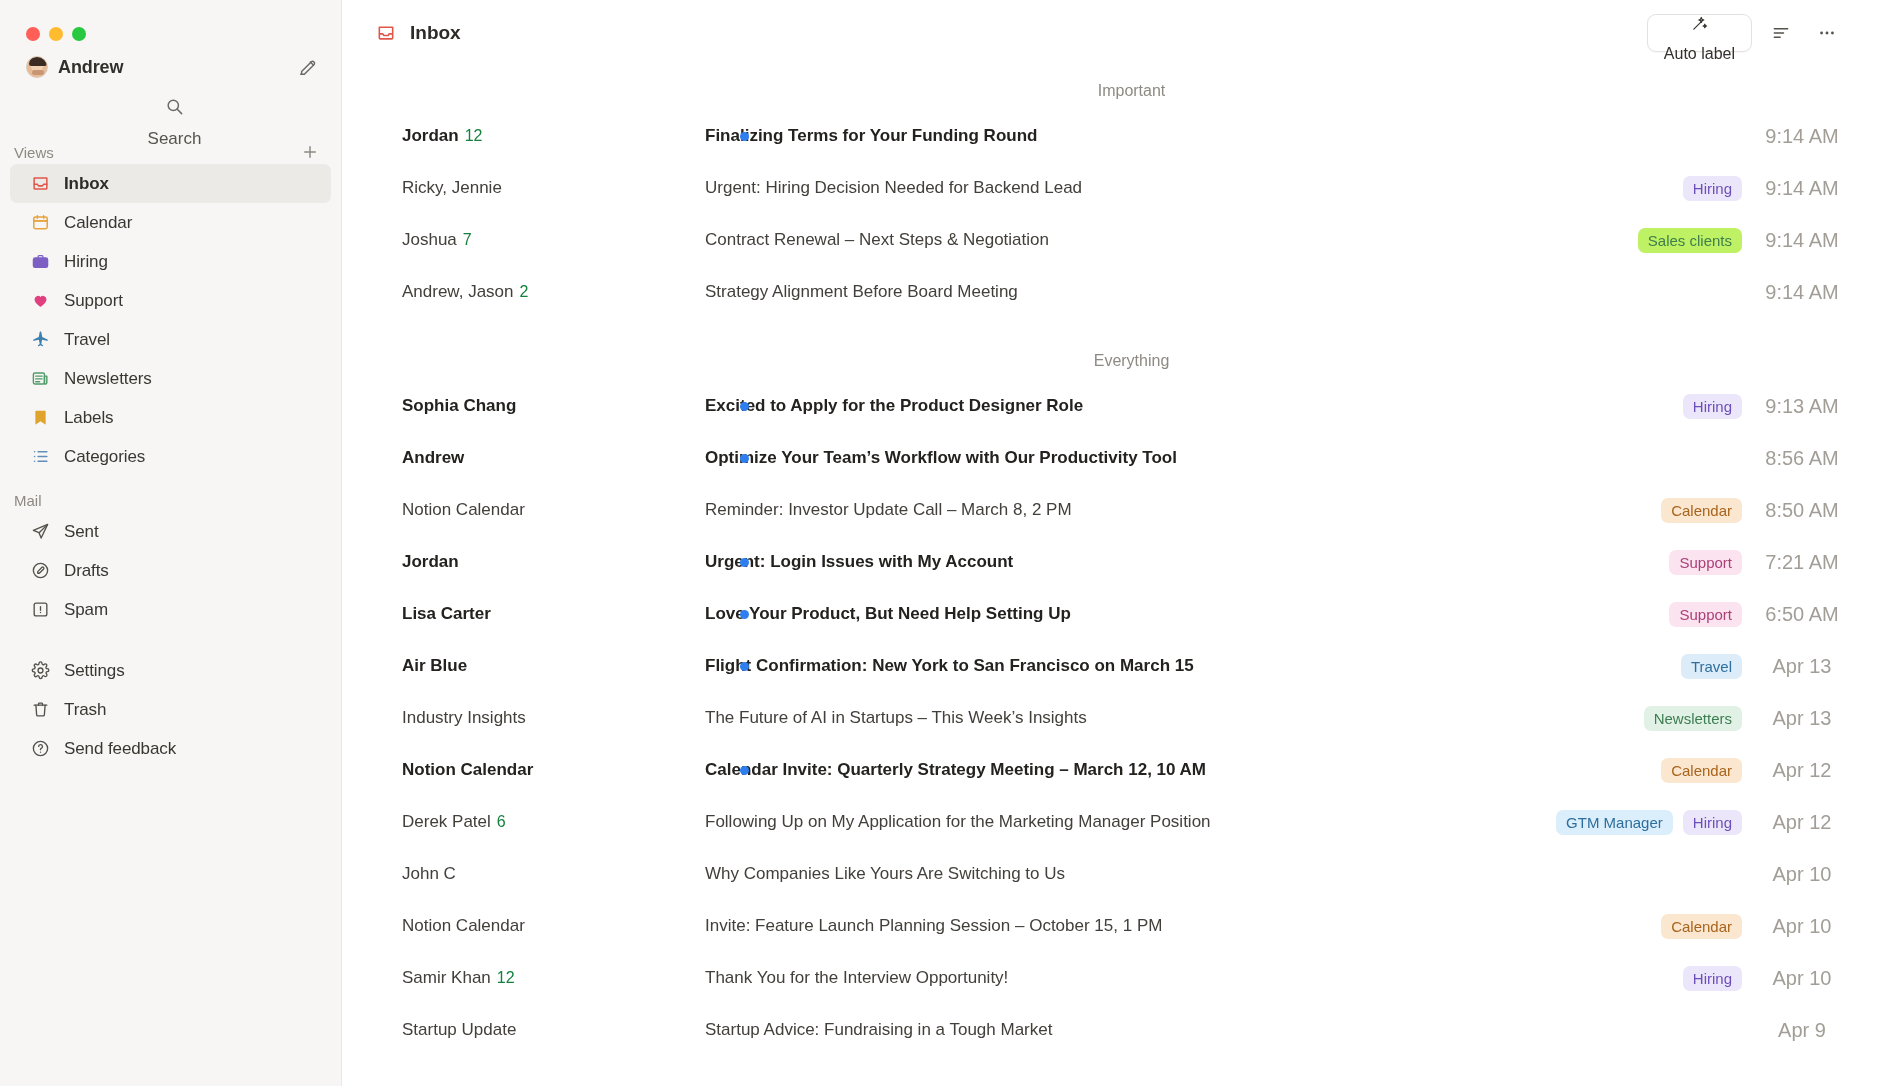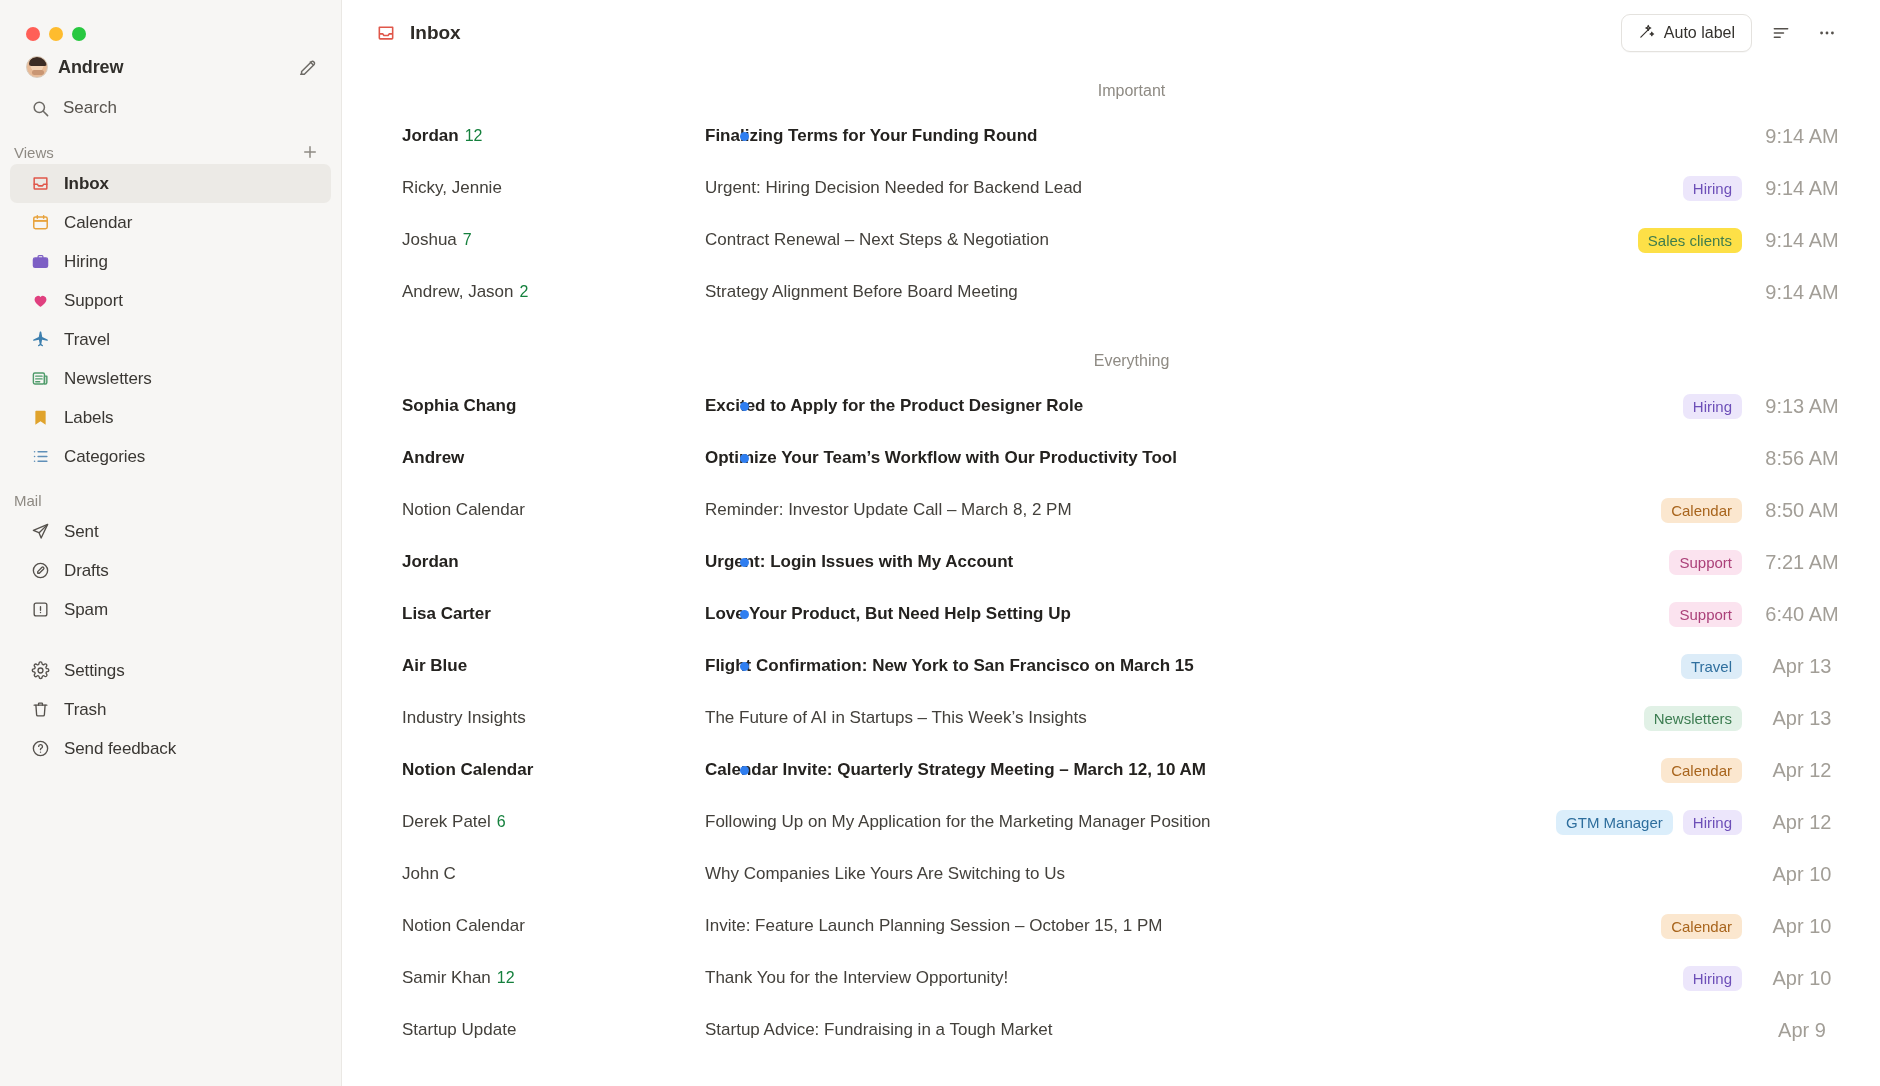--- a/index.html
+++ b/index.html
@@ -62,20 +62,21 @@
     font-size: 18px; font-weight: bold; color: #32302c; letter-spacing: -0.1px;
     flex: 1;
   }
   .compose-icon { width: 22px; height: 22px; color: #6d6a65; }
 
   .search-row {
     display: flex; align-items: center; gap: 13px;
     padding: 8px 22px 8px 30px;
     height: 40px;
     cursor: text;
+    flex-direction: column;
   }
   .search-row .label { font-size: 17px; color: #57534d; }
 
   .sec-header {
     display: flex; align-items: center;
     padding: 18px 22px 6px 14px;
     height: 36px;
   }
   .sec-header .t { font-size: 15px; color: #8e8a83; flex: 1; font-weight: normal;}
   .plus { width: 18px; height: 18px; color: #8e8a83; }
@@ -105,20 +106,21 @@
   }
   .topbar .title-wrap { display:flex; align-items:center; gap: 14px; flex: 1;}
   .topbar .title { font-size: 19px; font-weight: bold; color: #2f2c28; }
   .btn-autolabel {
     display:flex; align-items:center; gap:9px;
     height: 38px; padding: 0 16px;
     border: 1px solid #e4e2de; border-radius: 9px;
     background: #fff; cursor: pointer;
     font-size: 16px; color: #34312d; font-weight: 500;
     box-shadow: 0 1px 1px rgba(0,0,0,0.03);
+    flex-direction: column;
   }
   .icon-btn { width: 34px; height: 34px; display:flex; align-items:center; justify-content:center; color:#55514c; cursor:pointer; border-radius:7px;}
 
   .list { flex: 1; overflow: hidden; padding: 0 0 0 0; }
   .group-title {
     font-size: 16px; color: #8e8a83;
     padding: 16px 0 10px 41px;
     text-align: center;
   }
   .row {
@@ -400,21 +402,21 @@
           <div class="tags">
             <span class="tag" style="background: rgb(236, 230, 251); color: rgb(109, 79, 184);">Hiring</span>
           </div>
           <div class="time">9:14 AM</div>
         </div>
         <div class="row">
           <span class="bullet hidden"></span>
           <div class="sender">Joshua<span class="count">7</span></div>
           <div class="subject">Contract Renewal – Next Steps &amp; Negotiation</div>
           <div class="tags">
-            <span class="tag" style="background: #fde047; color: rgb(63, 125, 77);">Sales clients</span>
+            <span class="tag" style="background: #bef264; color: rgb(63, 125, 77);">Sales clients</span>
           </div>
           <div class="time">9:14 AM</div>
         </div>
         <div class="row">
           <span class="bullet hidden"></span>
           <div class="sender">Andrew, Jason<span class="count">2</span></div>
           <div class="subject">Strategy Alignment Before Board Meeting</div>
           <div class="tags"></div>
           <div class="time">9:14 AM</div>
         </div>
@@ -454,21 +456,21 @@
           </div>
           <div class="time">7:21 AM</div>
         </div>
         <div class="row unread">
           <span class="bullet"></span>
           <div class="sender">Lisa Carter</div>
           <div class="subject">Love Your Product, But Need Help Setting Up</div>
           <div class="tags">
             <span class="tag" style="background: rgb(251, 227, 239); color: rgb(171, 64, 121);">Support</span>
           </div>
-          <div class="time">6:40 AM</div>
+          <div class="time">6:50 AM</div>
         </div>
         <div class="row unread">
           <span class="bullet"></span>
           <div class="sender">Air Blue</div>
           <div class="subject">Flight Confirmation: New York to San Francisco on March 15</div>
           <div class="tags">
             <span class="tag" style="background: rgb(220, 236, 248); color: rgb(47, 111, 158);">Travel</span>
           </div>
           <div class="time">Apr 13</div>
         </div>

